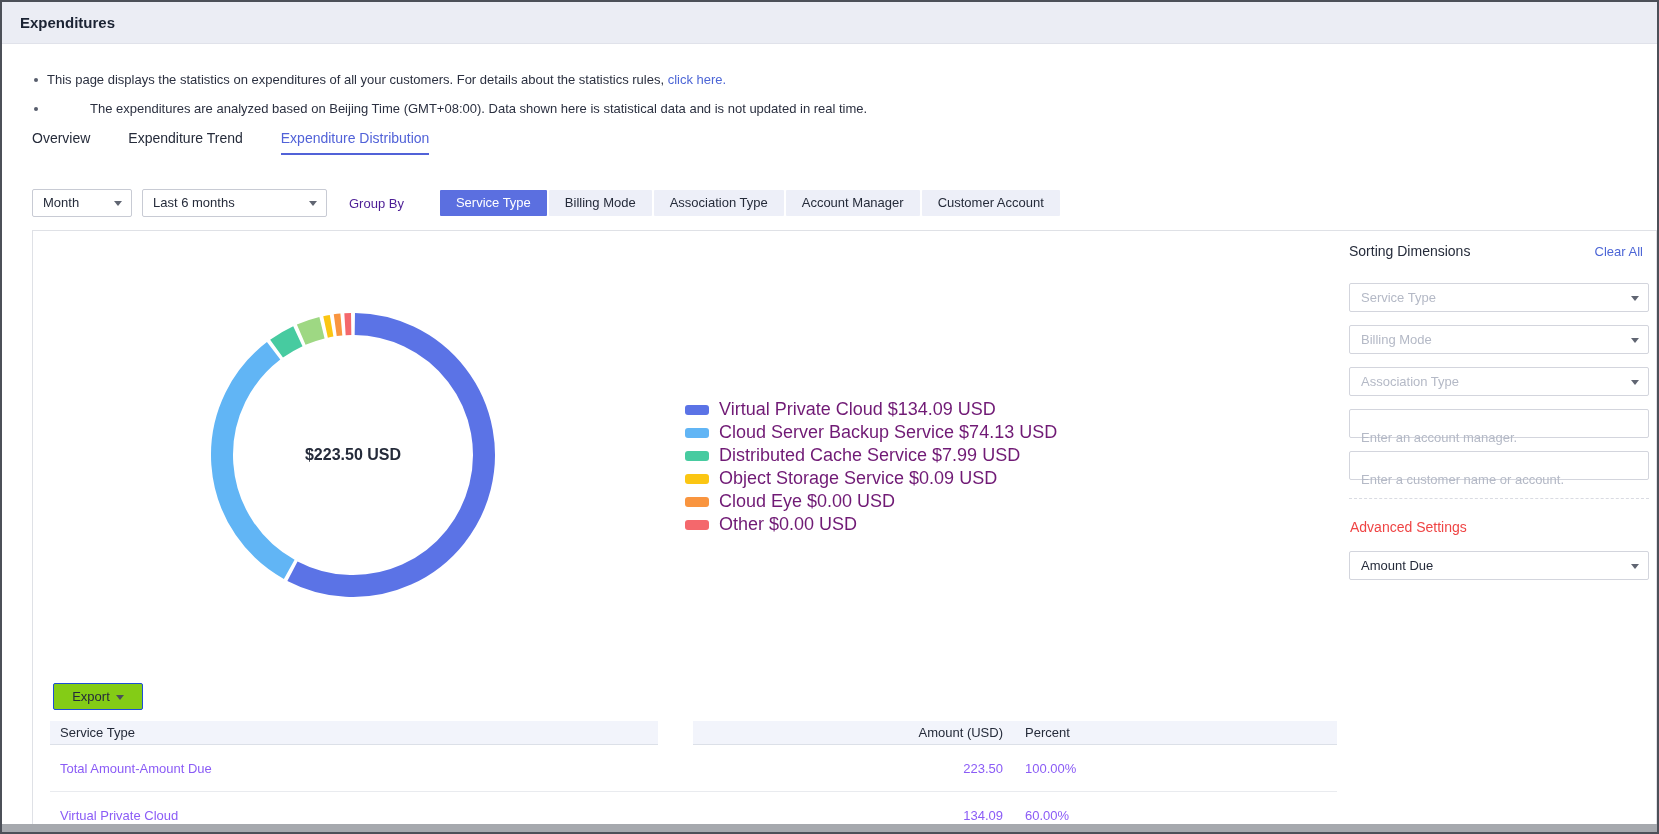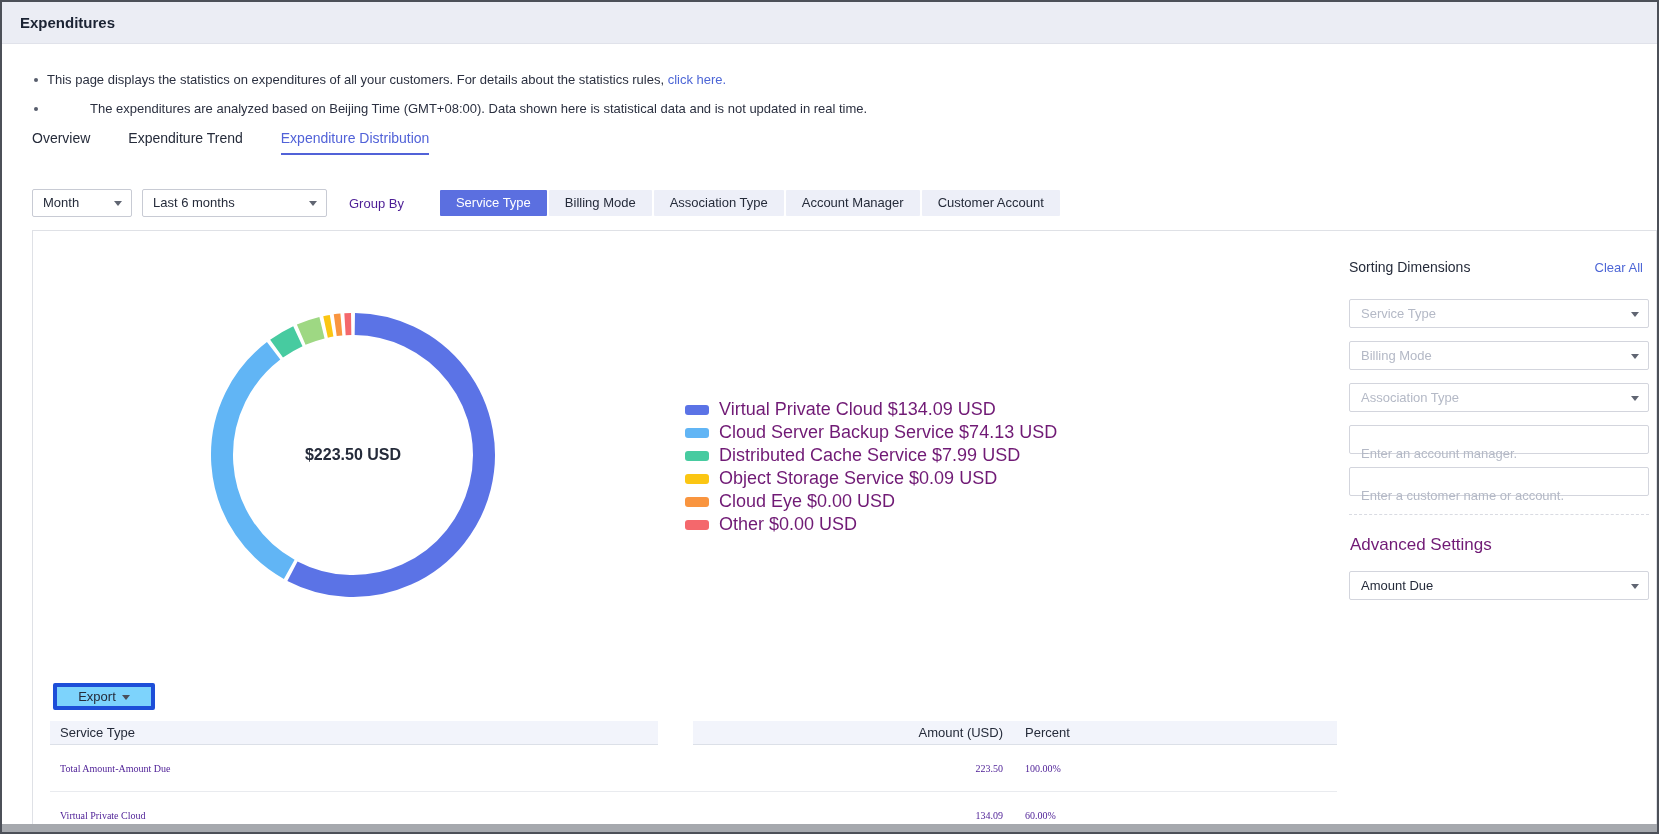--- a/index.html
+++ b/index.html
@@ -55,53 +55,53 @@
   .donut-center {
     position:absolute; left:320px; top:224px; transform:translate(-50%,-50%);
     font-size:16px; font-weight:bold; color:#252b3a; white-space:nowrap;
   }
   
   .legend { position:absolute; left:652px; top:167px; }
   .legend-row { display:flex; align-items:center; height:23px; cursor:pointer; }
   .legend-swatch { width:24px; height:10px; border-radius:3px; margin-right:10px; flex:0 0 auto; }
   .legend-label { font-size:18px; color:#701a75; white-space:nowrap; }
   
-  .sidebar { position:absolute; left:1316px; top:28px; width:300px; }
+  .sidebar { position:absolute; left:1316px; top:12px; width:300px; }
   .sb-head { display:flex; justify-content:space-between; align-items:baseline; margin-bottom:24px; }
   .sb-title { font-size:14px; color:#252b3a; }
   .sb-clear { font-size:13px; color:#4d66d6; cursor:pointer; margin-right:6px; }
   .sb-select, .sb-input {
     position:relative; height:29px; border:1px solid #d3d5dd; border-radius:2px;
     background:#fff; margin-bottom:13px; font-size:13px;
   }
   .sb-select { line-height:27px; padding:0 26px 0 11px; color:#b4b9c6; cursor:pointer; }
   .sb-select.value { color:#252b3a; }
   .sb-input input {
     width:100%; height:27px; border:none; outline:none; font-size:13px;
     padding:0 11px; font-family:inherit; color:#252b3a; background:transparent;margin-top:14px;
   }
   .sb-input input::placeholder { color:#b4b9c6; }
   .sb-divider { border:none; border-top:1px dashed #d9dbe2; margin:18px 0 0 0; }
-  .sb-adv-label { font-size:17px; color:#701a75; margin:20px 0 16px 1px; }
+  .sb-adv-label { font-size:14px; color:#ef4444; margin:20px 0 16px 1px; }
   
   .export {
-    position:absolute; left:20px; top:452px; width:102px; height:27px;
-    border:4px solid #1d4ed8; border-radius:2px; background:#7dd3fc;
+    position:absolute; left:20px; top:452px; width:90px; height:27px;
+    border:1px solid #1d4ed8; border-radius:2px; background:#84cc16;
     font-size:13px; color:#252b3a; cursor:pointer;
     display:flex; align-items:center; justify-content:center; gap:6px;
   }
   .export .caret { position:static; margin:1px 0 0 0; border-top-color:#4a4f5a; }
   
   .th-band { position:absolute; top:490px; height:24px; background:#f2f4fb; border-bottom:1px solid #dce0e8; }
   .th-band.seg1 { left:17px; width:608px; }
   .th-band.seg2 { left:660px; width:644px; }
   .th-text { position:absolute; top:490px; height:24px; line-height:24px; font-size:13px; color:#252b3a; }
   .trow { position:absolute; left:17px; width:1287px; display:grid;
           grid-template-columns:608px 345px 22px 1fr; align-items:center;
-          font-size:10px; color:#4c1d95; border-bottom:1px solid #e9ebef;font-family:Liberation Serif, serif; }
+          font-size:13px; color:#8b5cf6; border-bottom:1px solid #e9ebef; }
   .trow .c-name { padding-left:10px; }
   .trow .c-amt  { text-align:right; }
   .trow .c-pct  { grid-column:4; }
   .row-1 { top:514px; height:47px; }
   .row-2 { top:561px; height:46px; border-bottom:none; }
   
   .hscrollbar { position:absolute; left:0; right:0; bottom:0; height:8px; background:#a6a9ae; z-index:5; }
 </style>
 </head>
 <body>

